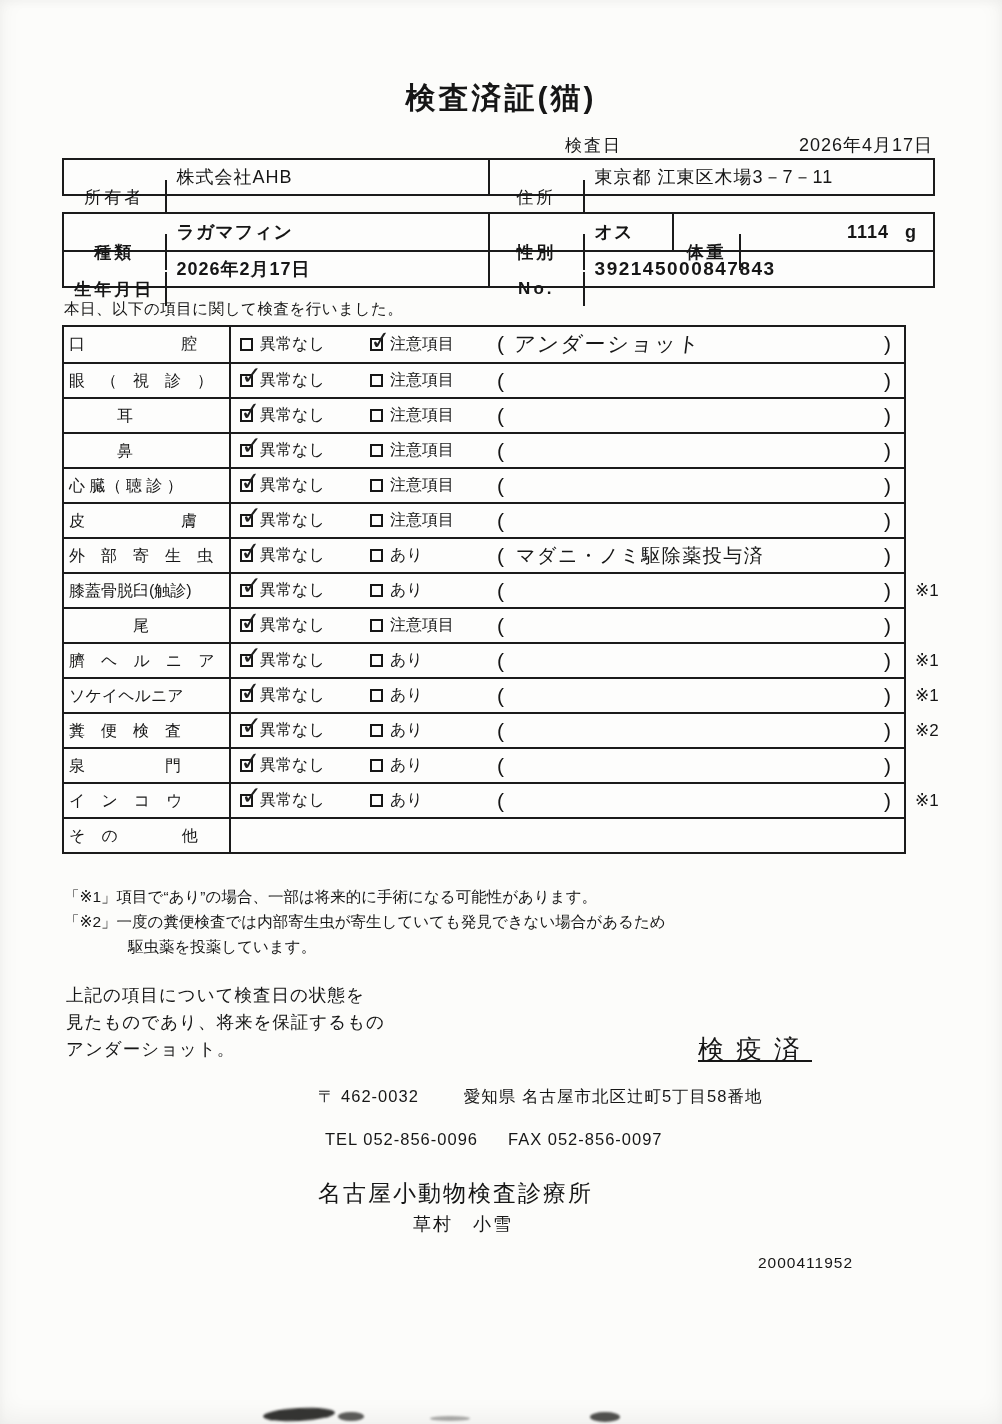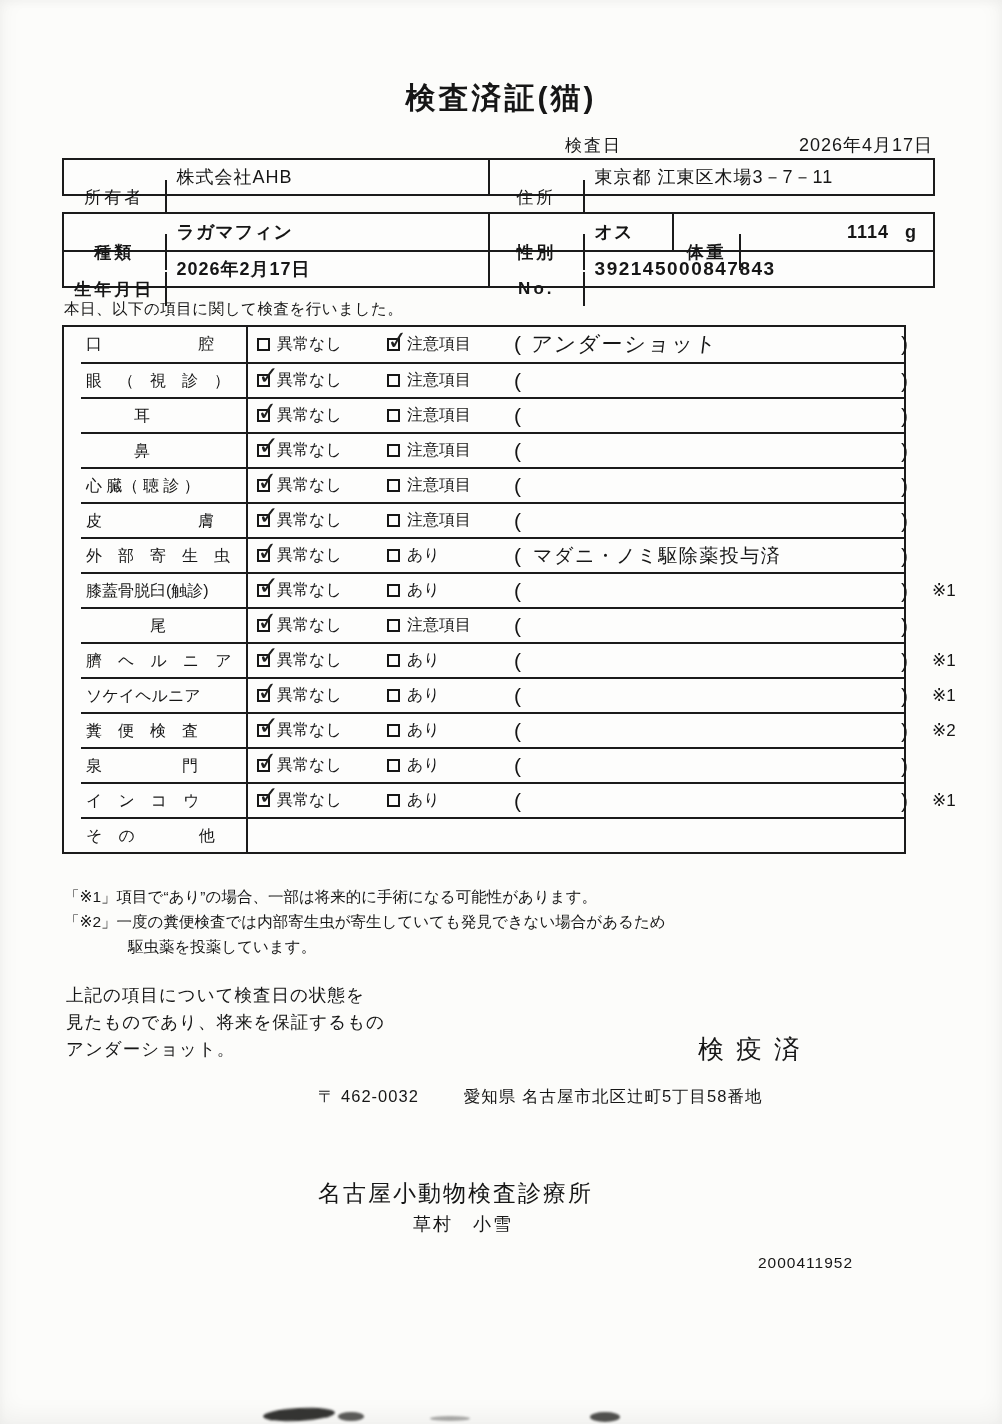--- a/index.html
+++ b/index.html
@@ -26,21 +26,21 @@
   .cell:last-child { border-right:none; }
   .cell.lab { justify-content:center; font-size:17px; letter-spacing:3px;margin-top:20px; }
   .cell.val { padding-left:10px; font-size:18px; letter-spacing:1px; }
   .w103{width:103px;} .w325{width:325px;} .w95{width:95px;} .w350{width:350px;}
   .w90{width:90px;} .w67{width:67px;} .w193{width:193px;}
   .cell.weight { justify-content:flex-end; padding-right:16px; gap:16px; }
   .cell.num { font-size:19px; letter-spacing:1.5px; }
 
   .intro { position:absolute; top:299px; left:64px; font-size:15.5px; letter-spacing:0.5px; }
 
-  .insp-tbl { position:absolute; top:325px; left:62px; width:844px; border:2px solid #1b1b1b; background:#fdfdfc;padding-left:17px; }
+  .insp-tbl { position:absolute; top:325px; left:62px; width:844px; border:2px solid #1b1b1b; background:#fdfdfc; }
   .irow { position:relative; height:35px; }
   .irow + .irow { border-top:2px solid #1b1b1b; }
   .ilabel { position:absolute; left:0; top:0; width:167px; height:100%;
     border-right:2px solid #1b1b1b; padding-left:5px; line-height:33px;
     font-size:16px; white-space:pre; overflow:hidden; }
   .cbg { position:absolute; top:0; height:100%; display:flex; align-items:center; gap:7px; font-size:16px; }
   .cbg1 { left:176px; } .cbg2 { left:306px; }
   .box { position:relative; width:13px; height:13px; border:2px solid #161616; flex:0 0 auto; }
   .check { position:absolute; left:-2px; top:-12px; font-size:25px; line-height:1;
     color:#1f1f1f; transform:rotate(-6deg); font-family:"DejaVu Sans",sans-serif; }
@@ -49,21 +49,21 @@
   .p-open { left:433px; } .p-close { left:820px; }
   .note { position:absolute; left:450px; top:0; line-height:33px; font-size:17px; white-space:nowrap; }
   .note.hand { font-size:21px; letter-spacing:2px; transform:skewX(-7deg); }
   .note.print { left:452px; font-size:19px; letter-spacing:1.5px; font-weight:500; }
   .mark { position:absolute; left:851px; top:0; line-height:33px; font-size:17px; white-space:nowrap; }
 
   .footnotes { position:absolute; top:884px; left:64px; font-size:15.5px; line-height:25px; }
   .footnotes .indent { padding-left:64px; }
 
   .disclaimer { position:absolute; top:982px; left:66px; font-size:17.5px; line-height:27px; letter-spacing:1px; }
-  .stamp { position:absolute; top:1032px; left:698px; font-size:26px; letter-spacing:12px; font-weight:500; white-space:nowrap; }
+  .stamp { position:absolute; top:1032px; left:698px; font-size:26px; letter-spacing:12px; font-weight:500; white-space:nowrap;text-decoration:underline; }
 
   .clinic-postal { position:absolute; top:1086px; left:318px; display:flex; gap:45px; font-size:16.5px; letter-spacing:1px; }
   .clinic-tel { position:absolute; top:1130px; left:325px; display:flex; gap:30px; font-size:16.5px; letter-spacing:1px; }
   .clinic-name { position:absolute; top:1178px; left:318px; font-size:23px; letter-spacing:2px; }
   .clinic-staff { position:absolute; top:1212px; left:413px; font-size:18px; letter-spacing:2px; }
   .serial { position:absolute; top:1254px; left:758px; font-size:15.5px; letter-spacing:1px; }
 
   .artifact { position:absolute; background:#343432; border-radius:50%; filter:blur(1.2px); }
   .art1 { left:263px; top:1408px; width:72px; height:13px; transform:rotate(-3deg); }
   .art2 { left:338px; top:1412px; width:26px; height:9px; opacity:.8; }
@@ -387,20 +387,24 @@
     <div>アンダーショット。</div>
   </div>
 
   <div class="stamp">検疫済</div>
 
   <div class="clinic-postal">
     <span>〒 462-0032</span>
     <span>愛知県 名古屋市北区辻町5丁目58番地</span>
   </div>
 
+  <div class="clinic-tel">
+    <span>TEL 052-856-0096</span>
+    <span>FAX 052-856-0097</span>
+  </div>
 
   <div class="clinic-name">名古屋小動物検査診療所</div>
   <div class="clinic-staff">草村　小雪</div>
   <div class="serial">2000411952</div>
 
   <div class="artifact art1"></div>
   <div class="artifact art2"></div>
   <div class="artifact art3"></div>
   <div class="artifact art4"></div>
 

